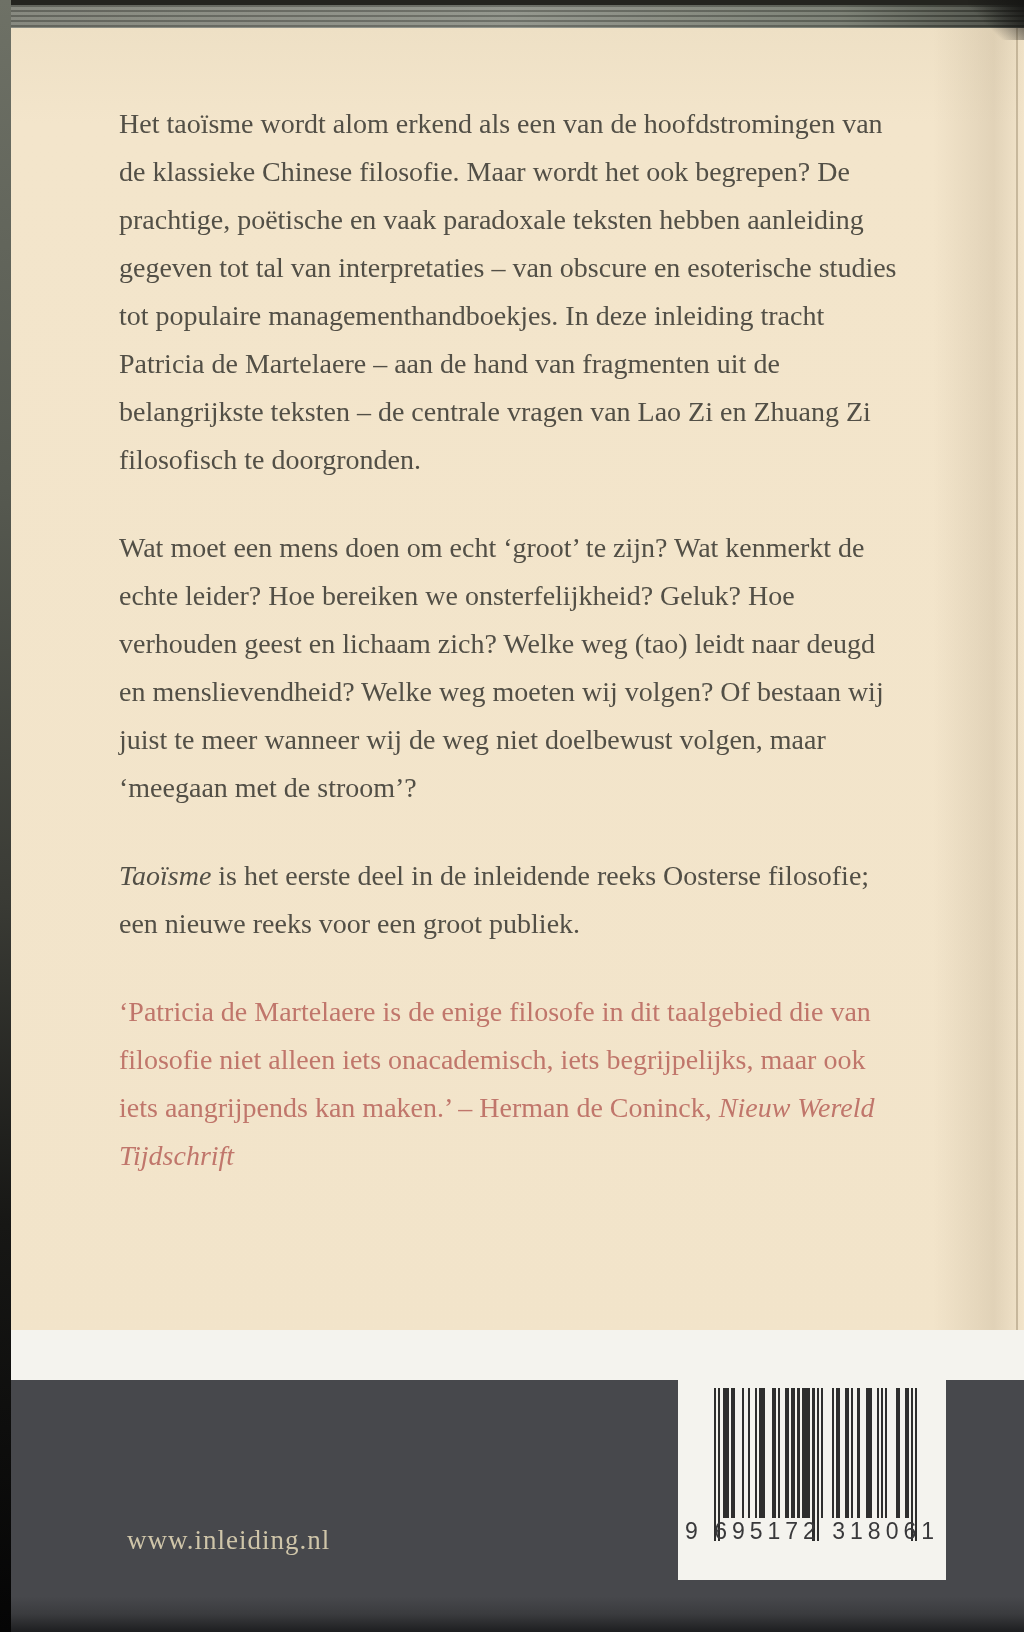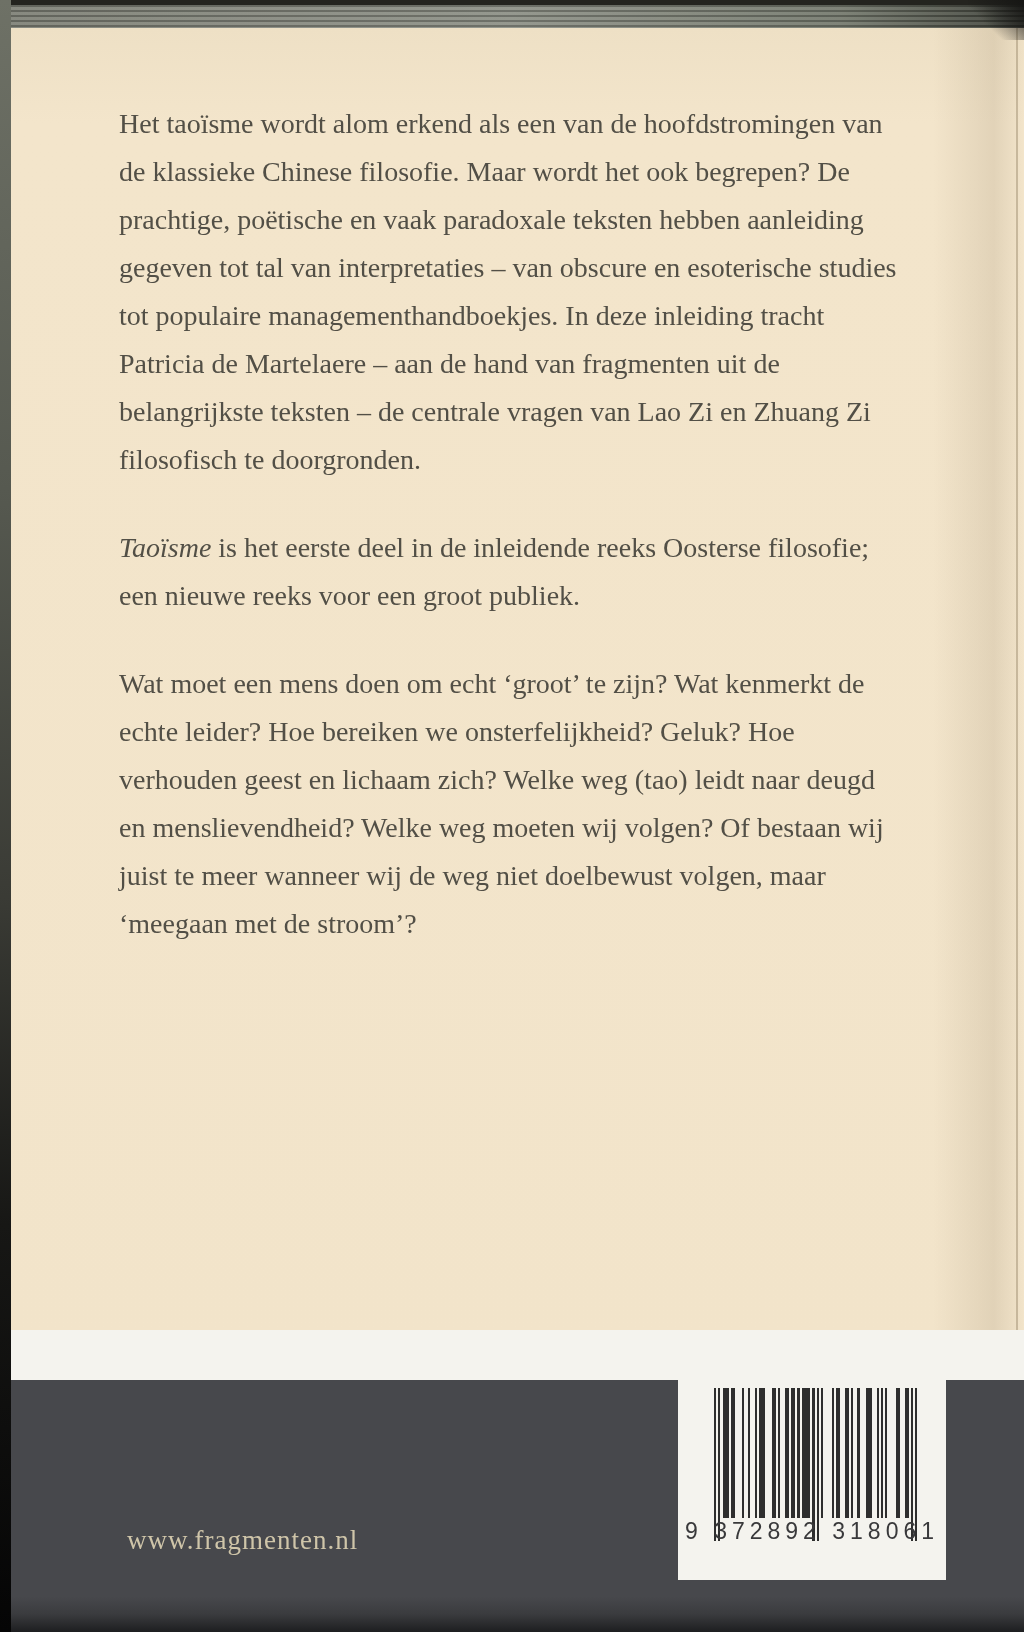--- a/index.html
+++ b/index.html
@@ -76,29 +76,30 @@
   <div class="top-edge"></div>
   <div class="top-line"></div>
   <div class="corner-shade"></div>
   <div class="left-edge"></div>
 
   <div class="cover">
     <div class="crease"></div>
 
     <div class="text-block">
       <p class="body">Het taoïsme wordt alom erkend als een van de hoofdstromingen van de klassieke Chinese filosofie. Maar wordt het ook begrepen? De prachtige, poëtische en vaak paradoxale teksten hebben aanleiding gegeven tot tal van interpretaties – van obscure en esoterische studies tot populaire managementhandboekjes. In deze inleiding tracht Patricia de Martelaere – aan de hand van fragmenten uit de belangrijkste teksten – de centrale vragen van Lao Zi en Zhuang Zi filosofisch te doorgronden.</p>
+      <p class="body">Wat moet een mens doen om echt ‘groot’ te zijn? Wat kenmerkt de echte leider? Hoe bereiken we onsterfelijkheid? Geluk? Hoe verhouden geest en lichaam zich? Welke weg (tao) leidt naar deugd en menslievendheid? Welke weg moeten wij volgen? Of bestaan wij juist te meer wanneer wij de weg niet doelbewust volgen, maar ‘meegaan met de stroom’?</p>
       <p class="body"><em>Taoïsme</em><span> is het eerste deel in de inleidende reeks Oosterse filosofie; een nieuwe reeks voor een groot publiek.</span></p>
-      <p class="body">Wat moet een mens doen om echt ‘groot’ te zijn? Wat kenmerkt de echte leider? Hoe bereiken we onsterfelijkheid? Geluk? Hoe verhouden geest en lichaam zich? Welke weg (tao) leidt naar deugd en menslievendheid? Welke weg moeten wij volgen? Of bestaan wij juist te meer wanneer wij de weg niet doelbewust volgen, maar ‘meegaan met de stroom’?</p>
+      <p class="quote"><span>‘Patricia de Martelaere is de enige filosofe in dit taalgebied die van filosofie niet alleen iets onacademisch, iets begrijpelijks, maar ook iets aangrijpends kan maken.’ – Herman de Coninck, </span><em>Nieuw Wereld Tijdschrift</em></p>
     </div>
 
     <div class="white-band"></div>
 
     <div class="bottom-band"></div>
 
-    <div class="website">www.fragmenten.nl</div>
+    <div class="website">www.inleiding.nl</div>
 
     <div class="barcode-label">
       <div class="bars">
           <div class="bc-mod bc-on bc-guard"></div>
           <div class="bc-mod bc-guard"></div>
           <div class="bc-mod bc-on bc-guard"></div>
           <div class="bc-mod"></div>
           <div class="bc-mod bc-on"></div>
           <div class="bc-mod bc-on"></div>
           <div class="bc-mod bc-on"></div>
@@ -184,17 +185,17 @@
           <div class="bc-mod bc-on"></div>
           <div class="bc-mod"></div>
           <div class="bc-mod"></div>
           <div class="bc-mod bc-on"></div>
           <div class="bc-mod bc-on"></div>
           <div class="bc-mod"></div>
           <div class="bc-mod bc-on bc-guard"></div>
           <div class="bc-mod bc-guard"></div>
           <div class="bc-mod bc-on bc-guard"></div>
         </div>
-      <div class="digits">9 372892 318061</div>
+      <div class="digits">9 695172 318061</div>
     </div>
   </div>
 
 </div>
 
 </body></html>

